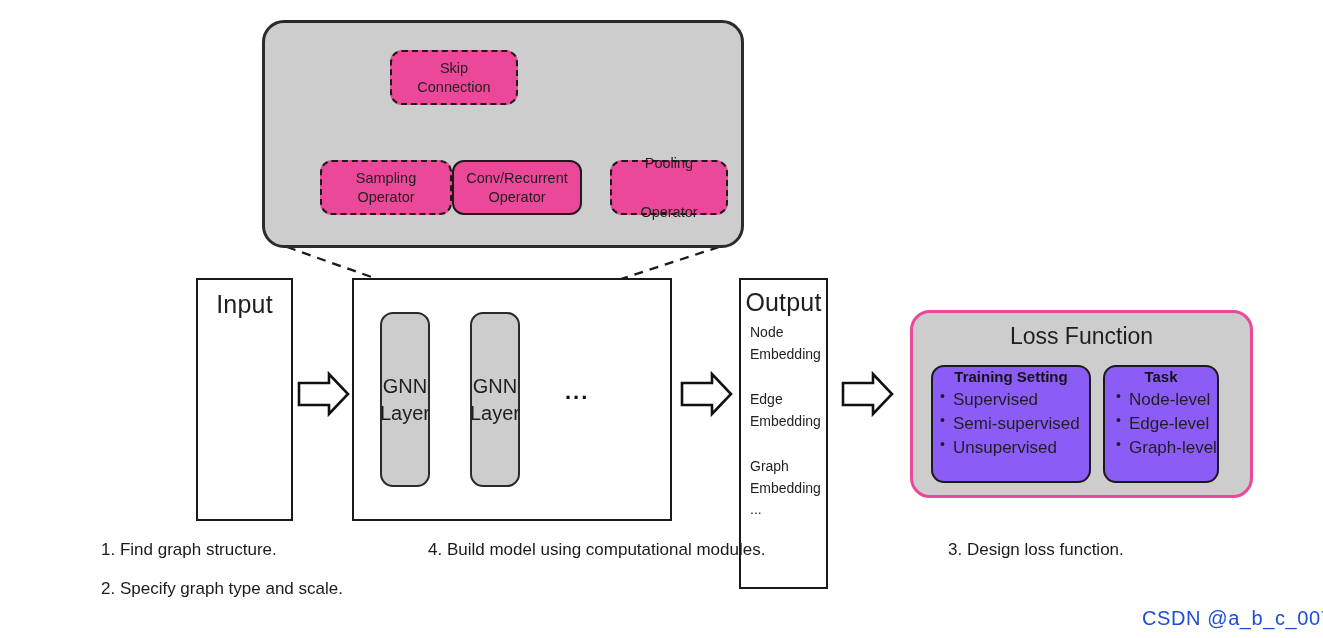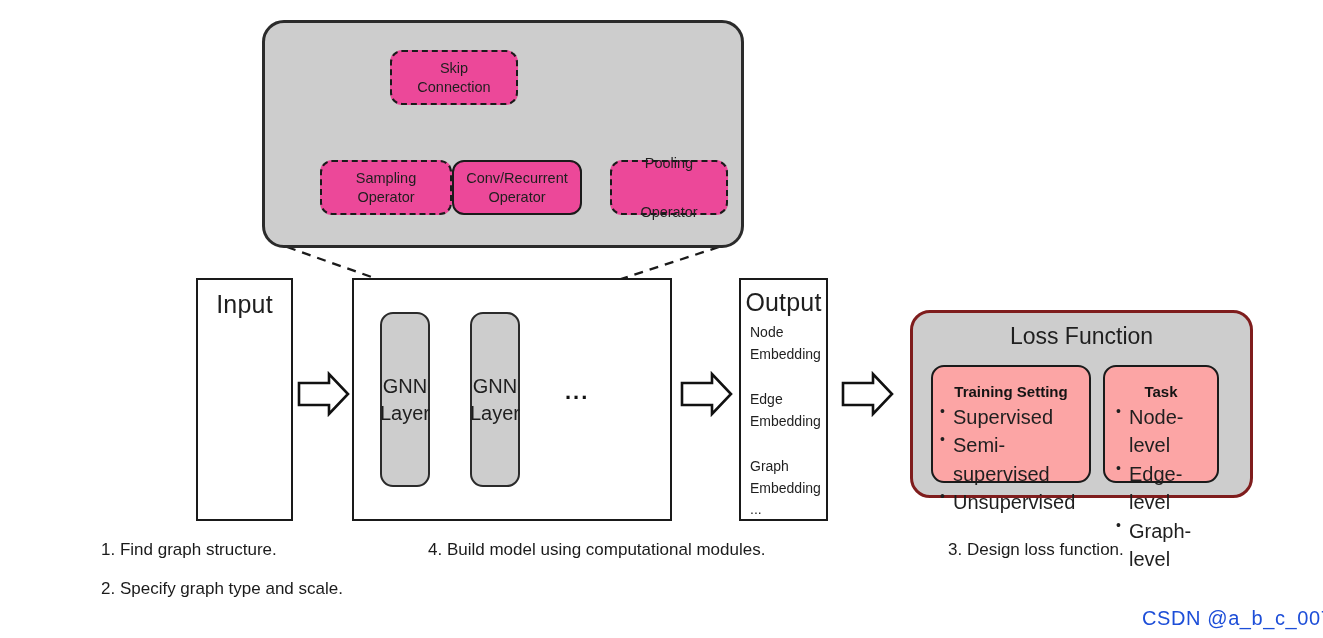--- a/index.html
+++ b/index.html
@@ -52,21 +52,21 @@
   #conv-box     { left: 452px; top: 160px; width: 130px; height: 55px; }
   #pooling-box  { left: 610px; top: 160px; width: 118px; height: 55px; gap: 31px; }
 
   
   .plain-box {
     background: #ffffff;
     border: 2.5px solid #1a1a1a;
   }
   #input-box  { left: 196px; top: 278px; width: 97px;  height: 243px; }
   #model-box  { left: 352px; top: 278px; width: 320px; height: 243px; }
-  #output-box { left: 739px; top: 278px; width: 89px;  height: 243px; }
+  #output-box { left: 739px; top: 278px; width: 89px;  height: 311px; }
 
   .box-title {
     position: absolute;
     left: 0; right: 0;
     text-align: center;
     font-size: 25px;
     color: #1f1f1f;
     letter-spacing: .2px;
   }
   #input-title  { top: 10px; }
@@ -102,50 +102,50 @@
     letter-spacing: 2px;
     color: #111;
     font-weight: bold;
   }
 
   
   #loss-panel {
     left: 910px; top: 310px;
     width: 343px; height: 188px;
     background: #cdcdcd;
-    border: 3px solid #7f1d1d;
+    border: 3px solid #ec4899;
     border-radius: 20px;
   }
   #loss-title {
     position: absolute;
     left: 0; right: 0; top: 10px;
     text-align: center;
     font-size: 23px;
     color: #1f1f1f;
   }
   .loss-sub {
     position: absolute;
-    background: #fca5a5;
+    background: #8b5cf6;
     border: 2.5px solid #1a1a1a;
     border-radius: 13px;
     box-sizing: border-box;
-    padding-top: 16px;
+    padding-top: 1px;
   }
   #sub-training { left: 18px;  top: 52px; width: 160px; height: 118px; }
   #sub-task     { left: 190px; top: 52px; width: 116px; height: 118px; }
   .sub-head {
     text-align: center;
     font-weight: bold;
     font-size: 15px;
     color: #141414;
     margin-bottom: 3px;
   }
   .bullets { margin: 0; padding: 0; list-style: none; }
   .bullets li {
-    font-size: 20px;
+    font-size: 17px;
     line-height: 1.42;
     color: #1f1f1f;
     padding-left: 20px;
     position: relative;
   }
   .bullets li::before {
     content: "•";
     position: absolute;
     left: 7px;
     top: -1px;

